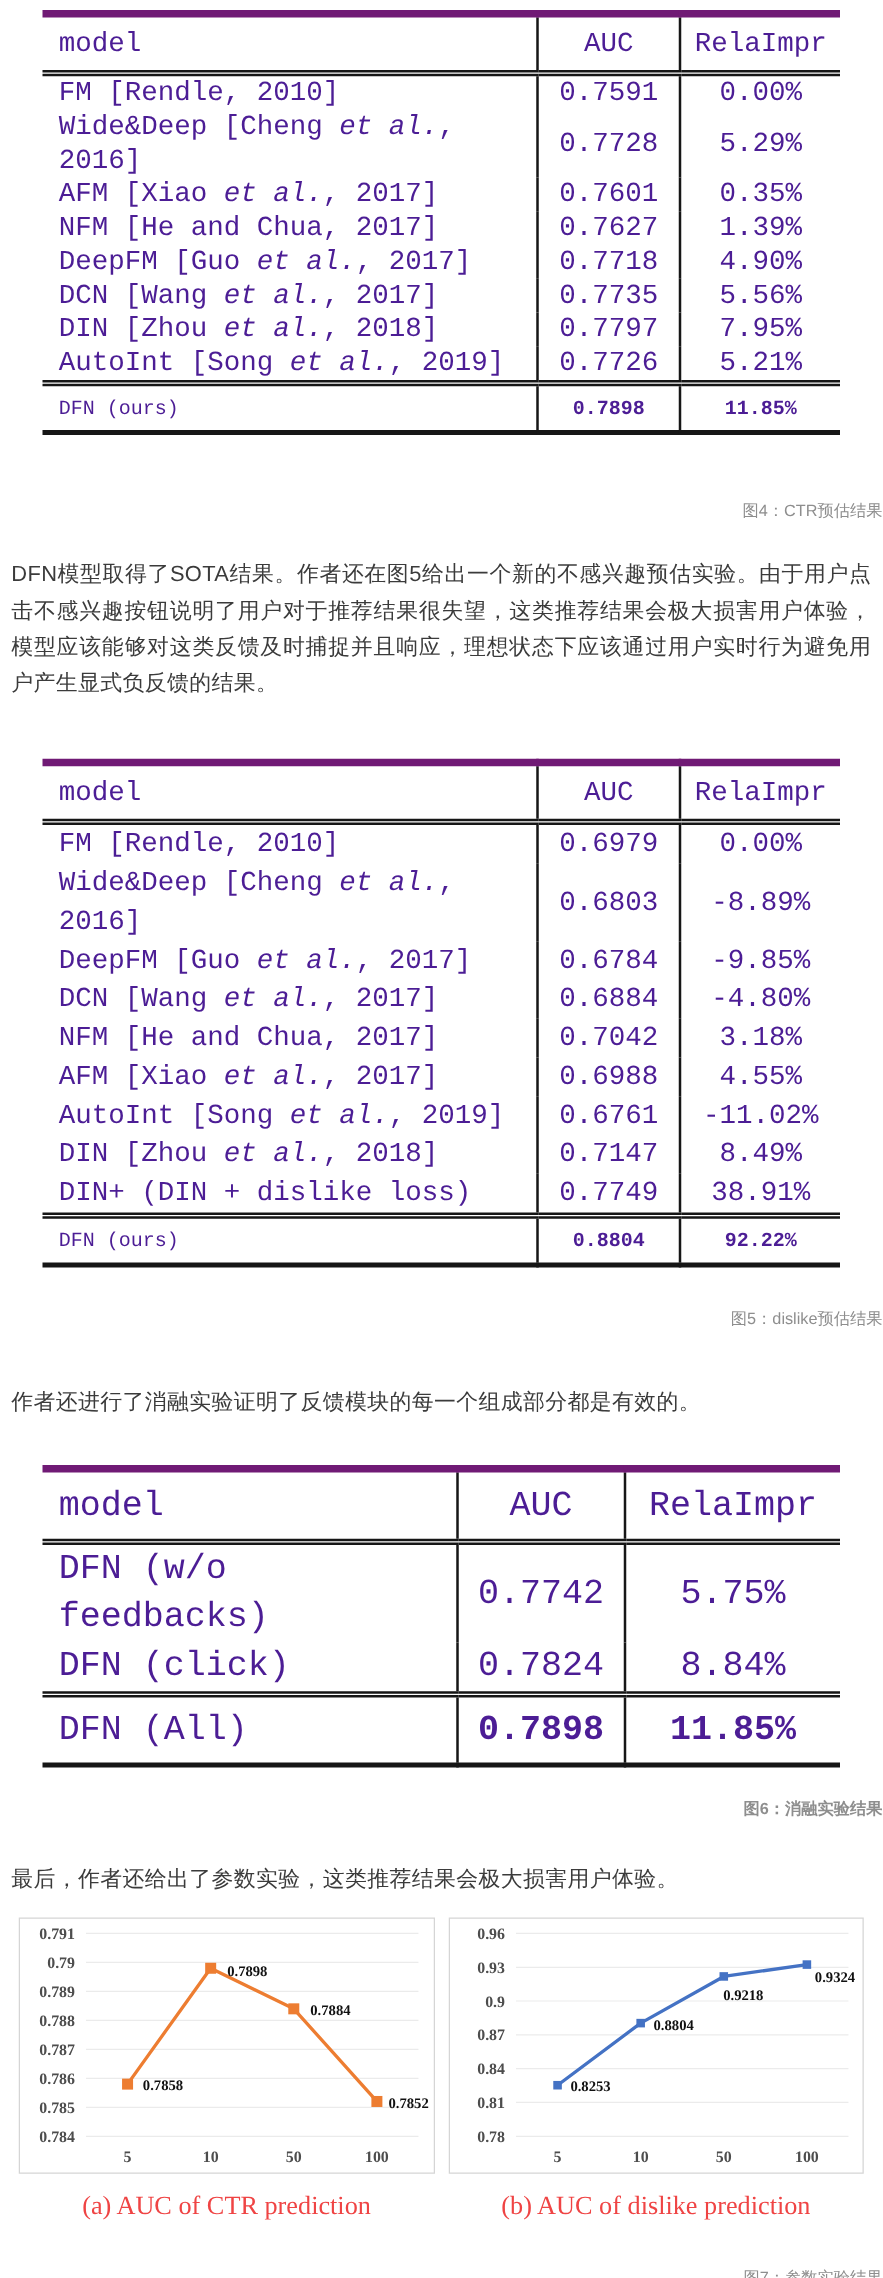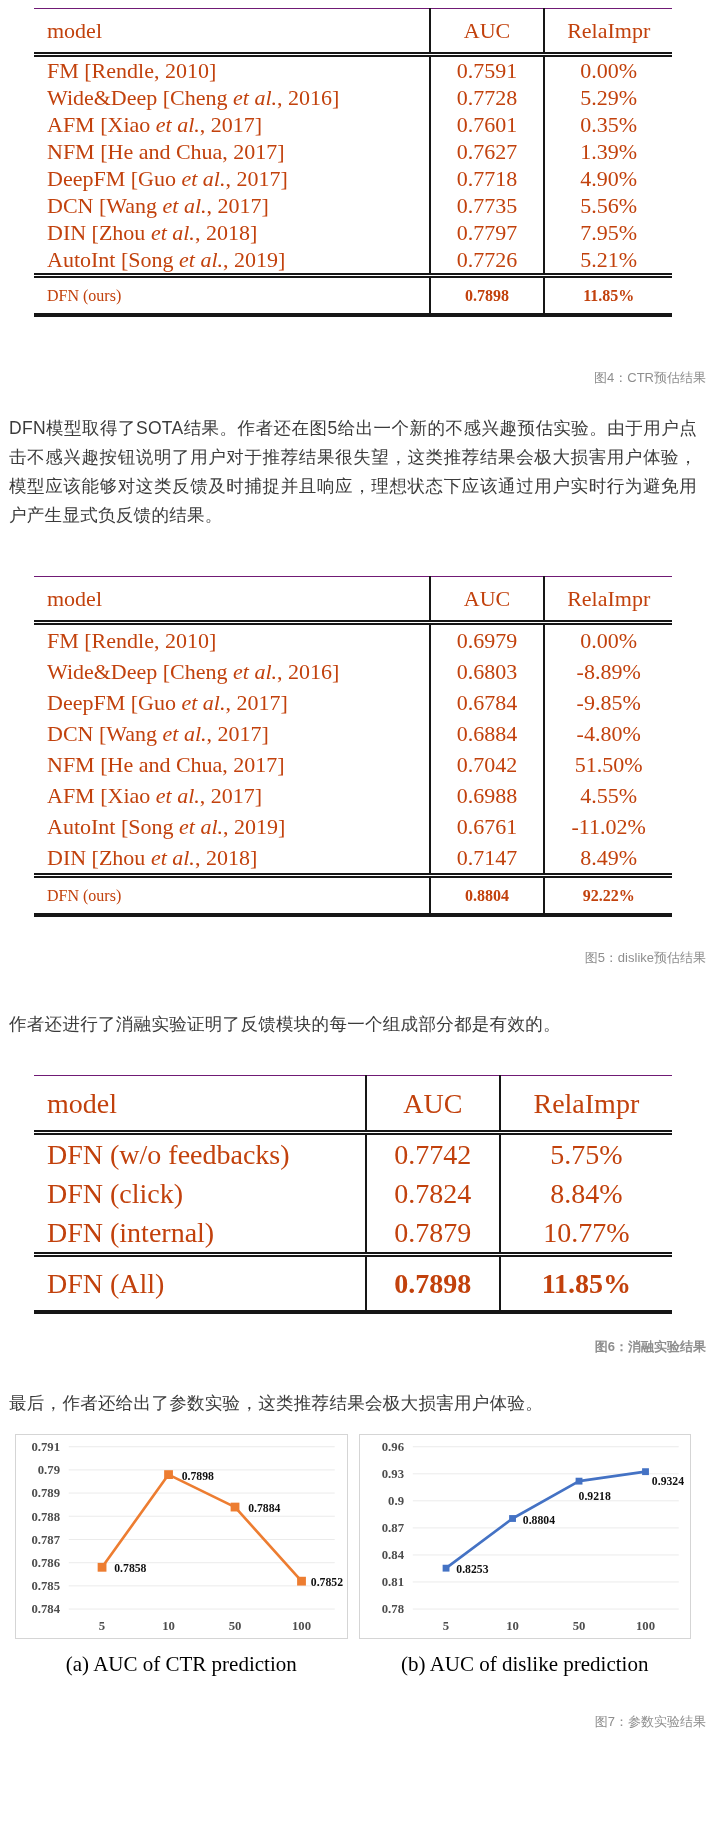--- a/index.html
+++ b/index.html
@@ -7,24 +7,24 @@
     width:706px;
     background:#ffffff;
     font-family:"Liberation Sans", sans-serif;
     color:#3b3b3b;
   }
   
   .table-wrap{margin:0 34px;}
   .bt-table{
     width:100%;
     border-collapse:collapse;
-    border-top:1px solid #701a75;
+    border-top:6px solid #701a75;
     border-bottom:4px solid #161616;
-    font-family:Liberation Serif, serif;
-    color:#c2410c;
+    font-family:Liberation Mono, monospace;
+    color:#4c1d95;
   }
   .bt-table th{font-weight:normal;}
   .bt-table thead th{
     border-bottom:5px double #161616;
     padding:9px 0 8px 0;
     font-size:22px;
     text-align:center;
   }
   .bt-table td{padding:0;text-align:center;}
   .bt-table tbody td{font-size:22px;line-height:27px;}
@@ -79,21 +79,21 @@
   }
   .chart-fig{flex:1;margin:0;min-width:0;}
   .chart-box{
     border:1px solid #d5d5d5;
     background:#ffffff;
   }
   .chart-box svg{display:block;width:100%;height:auto;}
   .fig-sub-caption{
     font-family:"Liberation Serif", serif;
     font-size:21px;
-    color:#000000;
+    color:#ef4444;
     text-align:center;
     margin-top:13px;
     white-space:nowrap;
   }
   .tick{
     font-family:"Liberation Serif", serif;
     font-weight:bold;
     font-size:13px;
     fill:#4d4d4d;
   }
@@ -197,36 +197,41 @@
           <td class="c2">-9.85%</td>
         </tr>
         <tr>
           <td class="c0">DCN [Wang <i>et al.</i>, 2017]</td>
           <td class="c1">0.6884</td>
           <td class="c2">-4.80%</td>
         </tr>
         <tr>
           <td class="c0">NFM [He and Chua, 2017]</td>
           <td class="c1">0.7042</td>
-          <td class="c2">51.50%</td>
+          <td class="c2">3.18%</td>
         </tr>
         <tr>
           <td class="c0">AFM [Xiao <i>et al.</i>, 2017]</td>
           <td class="c1">0.6988</td>
           <td class="c2">4.55%</td>
         </tr>
         <tr>
           <td class="c0">AutoInt [Song <i>et al.</i>, 2019]</td>
           <td class="c1">0.6761</td>
           <td class="c2">-11.02%</td>
         </tr>
         <tr>
           <td class="c0">DIN [Zhou <i>et al.</i>, 2018]</td>
           <td class="c1">0.7147</td>
           <td class="c2">8.49%</td>
+        </tr>
+        <tr>
+          <td class="c0">DIN+ (DIN + dislike loss)</td>
+          <td class="c1">0.7749</td>
+          <td class="c2">38.91%</td>
         </tr>
       </tbody>
     <tfoot>
         <tr>
           <td class="c0">DFN (ours)</td>
           <td class="c1"><b>0.8804</b></td>
           <td class="c2"><b>92.22%</b></td>
         </tr>
       </tfoot>
   </table>
@@ -247,25 +252,20 @@
     <tbody>
         <tr>
           <td class="c0">DFN (w/o feedbacks)</td>
           <td class="c1">0.7742</td>
           <td class="c2">5.75%</td>
         </tr>
         <tr>
           <td class="c0">DFN (click)</td>
           <td class="c1">0.7824</td>
           <td class="c2">8.84%</td>
-        </tr>
-        <tr>
-          <td class="c0">DFN (internal)</td>
-          <td class="c1">0.7879</td>
-          <td class="c2">10.77%</td>
         </tr>
       </tbody>
     <tfoot>
         <tr>
           <td class="c0">DFN (All)</td>
           <td class="c1"><b>0.7898</b></td>
           <td class="c2"><b>11.85%</b></td>
         </tr>
       </tfoot>
   </table>

